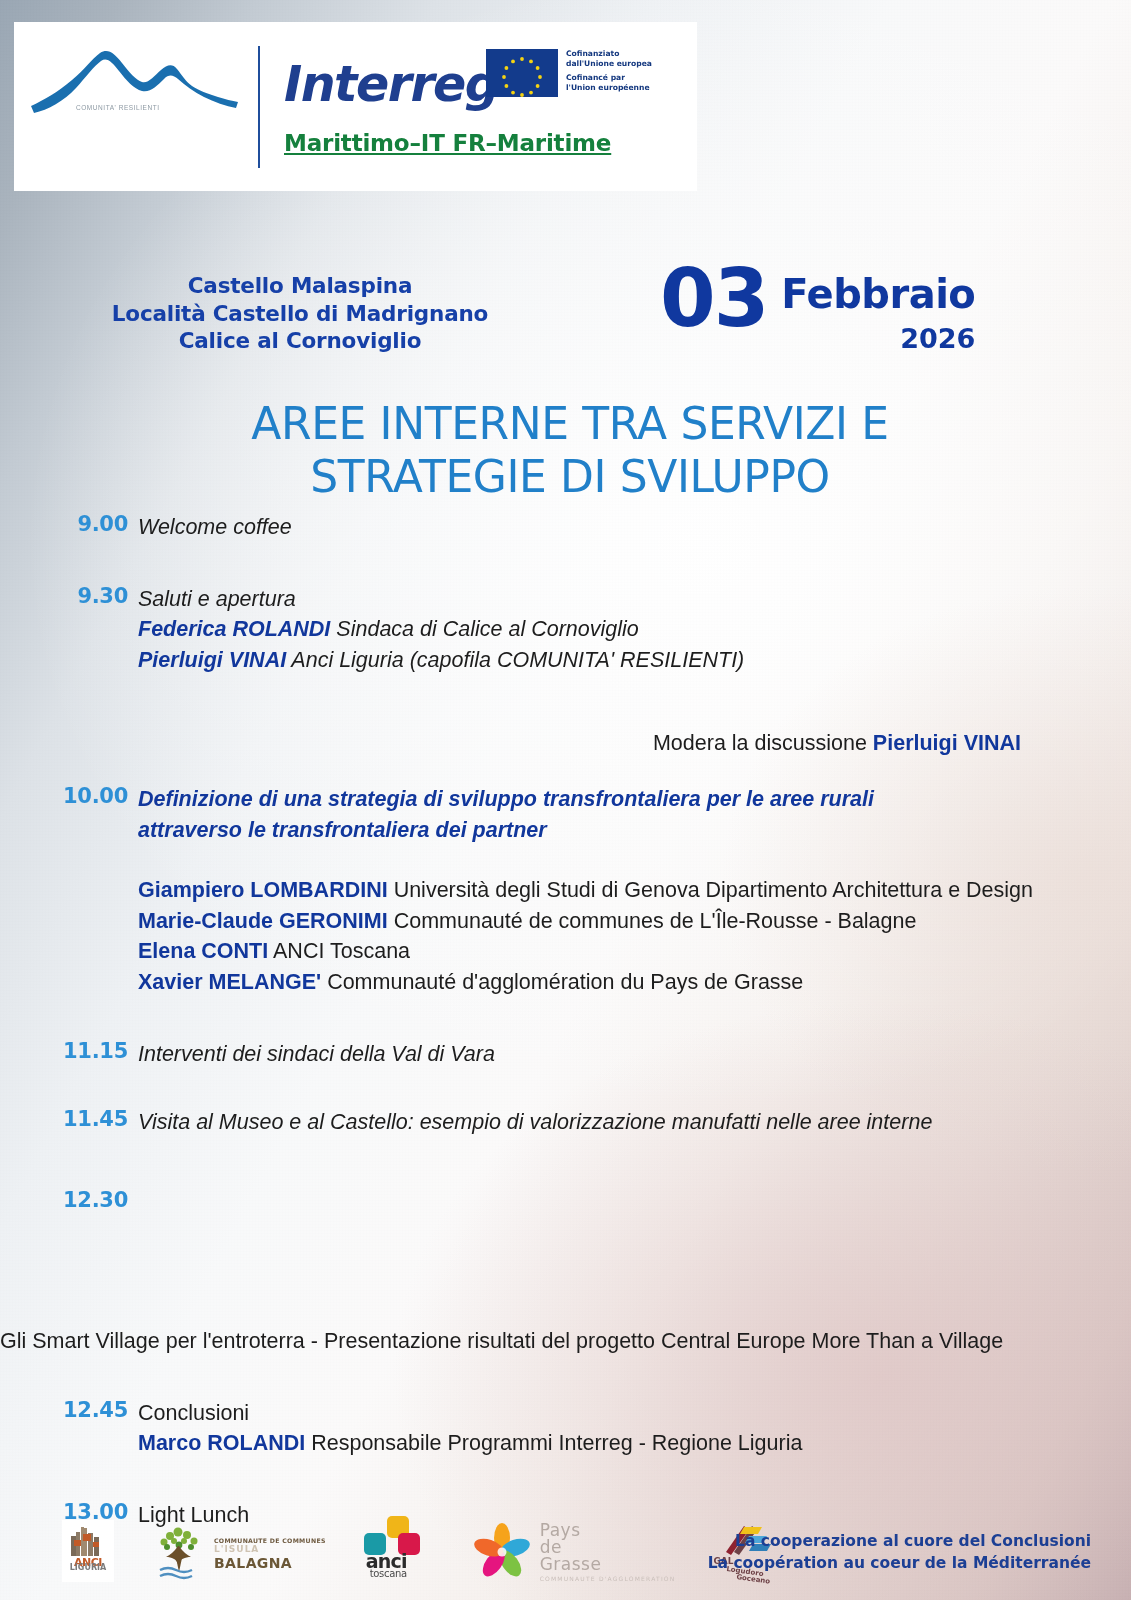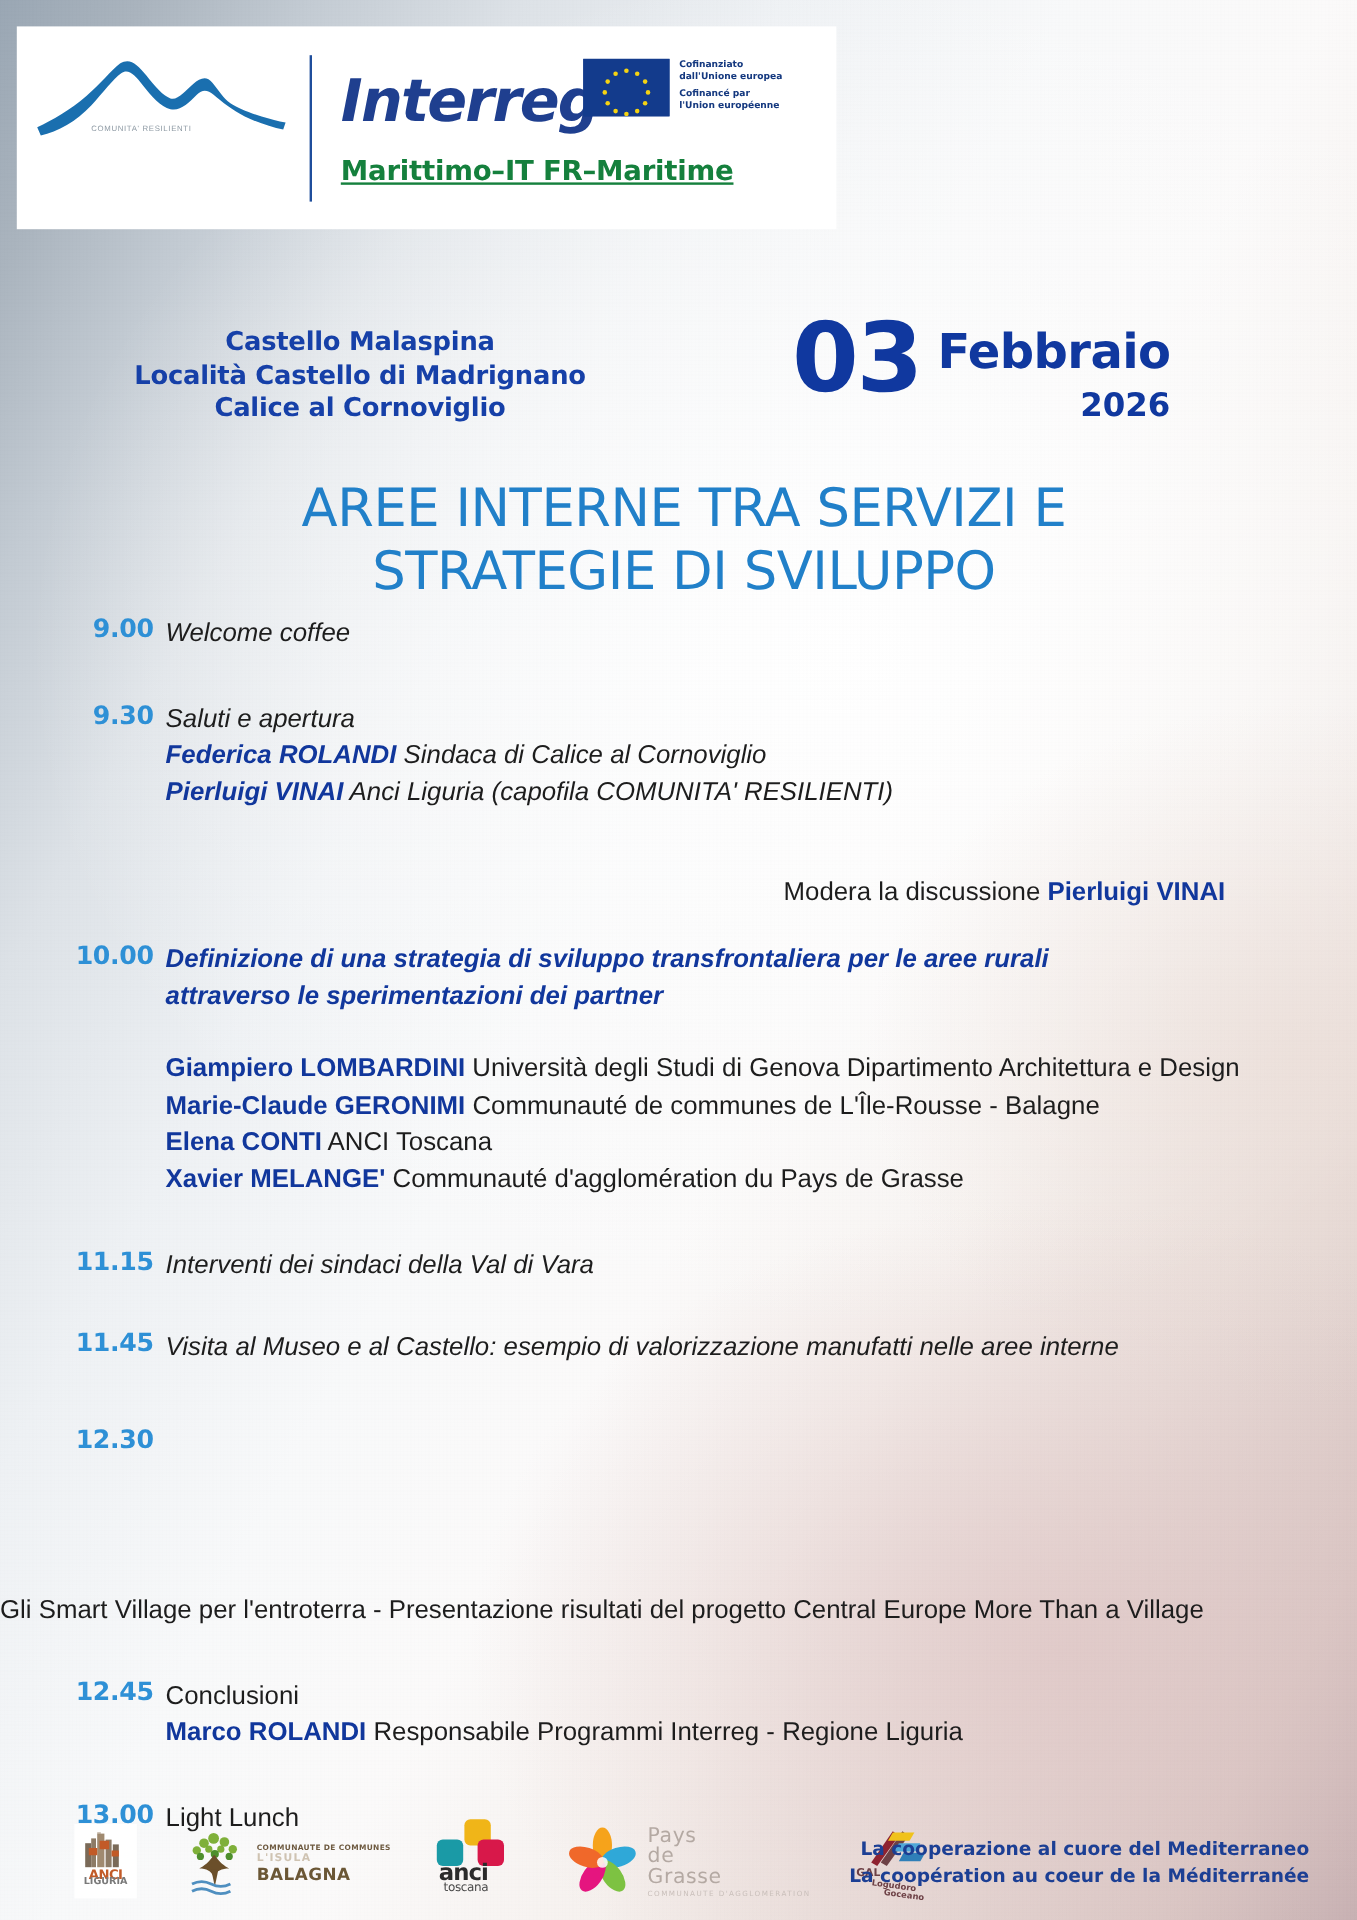--- a/index.html
+++ b/index.html
@@ -425,21 +425,21 @@
     </div>
 
     <div class="moderator" style="margin-top:56px;">
       <span>Modera la discussione </span><span class="nameblue">Pierluigi VINAI</span>
     </div>
 
     <div class="row" style="margin-top:28px;">
       <div class="time">10.00</div>
       <div class="body">
         <div class="headline-blue">Definizione di una strategia di sviluppo transfrontaliera per le aree rurali</div>
-        <div class="headline-blue">attraverso le sperimentazioni dei partner</div>
+        <div class="headline-blue">attraverso le transfrontaliera dei partner</div>
         <div style="height:30px"></div>
         <div class="spk">
           <span class="nameblue">Giampiero LOMBARDINI</span> <span>Università degli Studi di Genova Dipartimento Architettura e Design</span>
         </div>
         <div class="spk">
           <span class="nameblue">Marie-Claude GERONIMI</span> <span>Communauté de communes de L'Île-Rousse - Balagne</span>
         </div>
         <div class="spk">
           <span class="nameblue">Elena CONTI</span> <span>ANCI Toscana</span>
         </div>
@@ -565,19 +565,19 @@
           <path d="M35 22 h18 l-4 7 h-18 z" fill="#2f7fb8"></path>
         </svg>
         <div class="g-t1">GAL</div>
         <div class="g-t2">Logudoro</div>
         <div class="g-t3">Goceano</div>
       </div>
 
     </div>
 
     <div class="tagline">
-      <div>La cooperazione al cuore del Mediterraneo</div>
+      <div>La cooperazione al cuore del Conclusioni</div>
       <div>La coopération au coeur de la Méditerranée</div>
     </div>
 
   </div>
 
 </div>
 
 </body></html>

